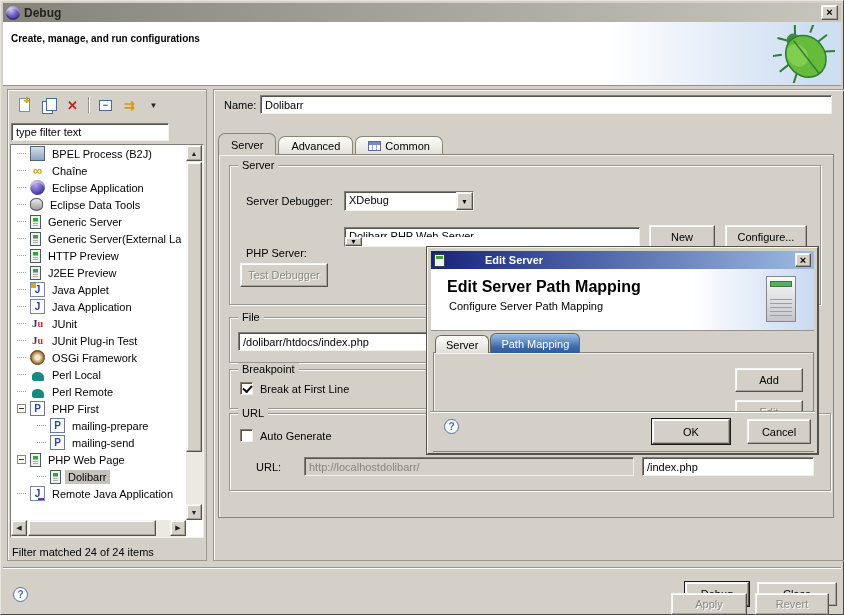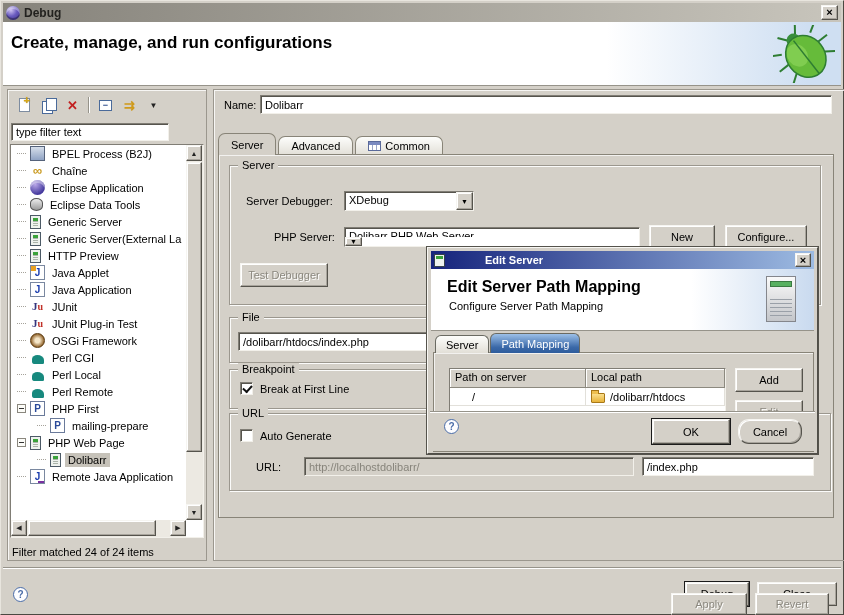--- a/index.html
+++ b/index.html
@@ -17,21 +17,21 @@
     background:radial-gradient(circle at 35% 30%, #cfc3f2 0%, #6a5bbf 45%, #3a2f86 100%);
     box-shadow:inset 0 3px 0 rgba(255,255,255,.35), inset 0 -2px 0 rgba(0,0,0,.3); }
   .tbtn { width:17px; height:15px; background:#d4d0c8; border:1px solid;
     border-color:#f6f5f1 #55534c #55534c #f6f5f1; box-shadow:inset -1px -1px 0 #a8a49c, inset 1px 1px 0 #fff;
     font:bold 11px/13px "Liberation Sans",sans-serif; text-align:center; }
   .titlebar .tbtn { margin-left:auto; }
 
   
   .hdr { position:absolute; left:2px; top:21px; right:2px; height:64px;
     background:linear-gradient(to right,#ffffff 72%, #cfdff2 96%); border-bottom:1px solid #96938a; }
-  .hdr .h1 { position:absolute; left:8px; top:11px; font-size:17px; font-weight:bold;text-align:right; }
+  .hdr .h1 { position:absolute; left:8px; top:11px; font-size:10px; font-weight:bold;text-align:right; }
   .bug { position:absolute; right:6px; top:3px; }
 
   
   .b3d { background:#d4d0c8; border:1px solid; border-color:#f6f5f1 #55534c #55534c #f6f5f1;
     box-shadow:inset -1px -1px 0 #a8a49c, inset 1px 1px 0 #fff;
     font:11px "Liberation Sans",sans-serif; text-align:center; display:flex; align-items:center; justify-content:center; }
   .b3d.default { box-shadow:0 0 0 1px #1b1b1b, inset -1px -1px 0 #a8a49c, inset 1px 1px 0 #fff; }
   .b3d.disabled { color:#8b887f; text-shadow:1px 1px 0 #fff; }
   .inp { background:#fff; border:1px solid; border-color:#807d75 #f2f0ea #f2f0ea #807d75;
     box-shadow:inset 1px 1px 0 #56544d; padding:2px 4px; font:11px "Liberation Sans",sans-serif;
@@ -166,21 +166,21 @@
   .folder { width:14px; height:10px; position:relative; background:linear-gradient(#fadf8e,#e8b33a);
     border:1px solid #a87818; border-radius:1px; margin-top:2px; }
   .folder::before { content:""; position:absolute; left:-1px; top:-4px; width:6px; height:3px;
     background:#eec050; border:1px solid #a87818; border-bottom:none; }
   .add-btn  { position:absolute; left:307px; top:120px; width:68px; height:24px; z-index:1; }
   .edit-btn { position:absolute; left:307px; top:152px; width:68px; height:24px; z-index:1; }
   .mbottom { position:absolute; left:2px; right:2px; bottom:2px; height:40px; background:#d4d0c8;
     border-top:1px solid #96938a; box-shadow:inset 0 1px 0 #fff; z-index:5; }
   .mbottom .help-circle { position:absolute; left:14px; top:7px; }
   .ok-btn     { position:absolute; left:222px; top:7px; width:78px; height:25px; }
-  .cancel-btn { position:absolute; left:308px; top:7px; width:64px; height:25px;border-radius:11px; }
+  .cancel-btn { position:absolute; left:317px; top:7px; width:64px; height:25px; }
 
   
   .footline { position:absolute; left:2px; right:2px; top:566px; border-top:1px solid #96938a; box-shadow:0 1px 0 #fff; }
   .foot-help { position:absolute; left:12px; top:586px; }
   .debug-btn { position:absolute; left:684px; top:581px; width:64px; height:24px; }
   .close-btn { position:absolute; left:756px; top:581px; width:80px; height:24px; }
 </style>
 </head>
 <body>
 
@@ -265,20 +265,25 @@
     <span class="ic ic-server"></span>
     <span class="lbl">Generic Server(External La</span>
   </div>
           <div class="tree-row">
     <span class="exp dots"></span>
     <span class="ic ic-server"></span>
     <span class="lbl">HTTP Preview</span>
   </div>
           <div class="tree-row">
     <span class="exp dots"></span>
+    <span class="ic ic-server"></span>
+    <span class="lbl">J2EE Preview</span>
+  </div>
+          <div class="tree-row">
+    <span class="exp dots"></span>
     <span class="ic ic-applet"></span>
     <span class="lbl">Java Applet</span>
   </div>
           <div class="tree-row">
     <span class="exp dots"></span>
     <span class="ic ic-java"></span>
     <span class="lbl">Java Application</span>
   </div>
           <div class="tree-row">
     <span class="exp dots"></span>
@@ -287,45 +292,45 @@
   </div>
           <div class="tree-row">
     <span class="exp dots"></span>
     <span class="ic ic-junit-plugin"></span>
     <span class="lbl">JUnit Plug-in Test</span>
   </div>
           <div class="tree-row">
     <span class="exp dots"></span>
     <span class="ic ic-osgi"></span>
     <span class="lbl">OSGi Framework</span>
-  </div>
-          <div class="tree-row">
-    <span class="exp dots"></span>
-    <span class="ic ic-perl"></span>
-    <span class="lbl">Perl CGI</span>
   </div>
           <div class="tree-row">
     <span class="exp dots"></span>
     <span class="ic ic-perl"></span>
     <span class="lbl">Perl Local</span>
   </div>
           <div class="tree-row">
     <span class="exp dots"></span>
     <span class="ic ic-perl"></span>
     <span class="lbl">Perl Remote</span>
   </div>
           <div class="tree-row">
     <span class="exp"></span>
     <span class="ic ic-php"></span>
     <span class="lbl">PHP First</span>
   </div>
           <div class="tree-row child">
     <span class="exp dots"></span>
     <span class="ic ic-php"></span>
     <span class="lbl">mailing-prepare</span>
+  </div>
+          <div class="tree-row child">
+    <span class="exp dots"></span>
+    <span class="ic ic-php"></span>
+    <span class="lbl">mailing-send</span>
   </div>
           <div class="tree-row">
     <span class="exp"></span>
     <span class="ic ic-server"></span>
     <span class="lbl">PHP Web Page</span>
   </div>
           <div class="tree-row child selected">
     <span class="exp dots"></span>
     <span class="ic ic-server"></span>
     <span class="lbl">Dolibarr</span>
@@ -371,21 +376,21 @@
 
       <div class="grp g-server">
         <span class="legend">Server</span>
         <span class="lab" style="left:16px;top:29px;">Server Debugger:</span>
         <div class="combo" style="position:absolute;left:114px;top:25px;width:130px;height:20px;">
           <span class="val">XDebug</span>
           <div class="drop b3d">
               <span>▼</span>
             </div>
         </div>
-        <span class="lab" style="left:16px;top:65px;margin-left:28px;">PHP Server:</span>
+        <span class="lab" style="left:16px;top:81px;">PHP Server:</span>
         <div class="combo" style="position:absolute;left:114px;top:61px;width:296px;height:20px;flex-direction:column;">
           <span class="val">Dolibarr PHP Web Server</span>
           <div class="drop b3d">
               <span>▼</span>
             </div>
         </div>
         <div class="b3d" style="position:absolute;left:419px;top:59px;width:66px;height:23px;">New</div>
         <div class="b3d" style="position:absolute;left:495px;top:59px;width:82px;height:23px;">Configure...</div>
         <div class="b3d disabled" style="position:absolute;left:10px;top:97px;width:88px;height:24px;">Test Debugger</div>
       </div>
@@ -429,35 +434,20 @@
     <div class="mtabs">
       <div class="mtab">
           <span>Server</span>
         </div>
       <div class="mtab active">
           <span>Path Mapping</span>
         </div>
     </div>
     <div class="mframe"></div>
 
-    <div class="mtable">
-      <div class="hrow">
-        <div class="hcell c1">Path on server</div>
-        <div class="hcell c2">Local path</div>
-      </div>
-      <div>
-          <div class="drow">
-    <div class="dcell c1" style="padding-left:22px;">/</div>
-    <div class="dcell c2">
-      <span class="folder"></span>
-      <span class="txt">/dolibarr/htdocs</span>
-    </div>
-  </div>
-        </div>
-    </div>
     <div class="b3d add-btn">Add</div>
     <div class="b3d disabled edit-btn">Edit</div>
 
     <div class="mbottom">
       <div class="help-circle">?</div>
       <div class="b3d default ok-btn">OK</div>
       <div class="b3d cancel-btn">Cancel</div>
     </div>
   </div>
 

